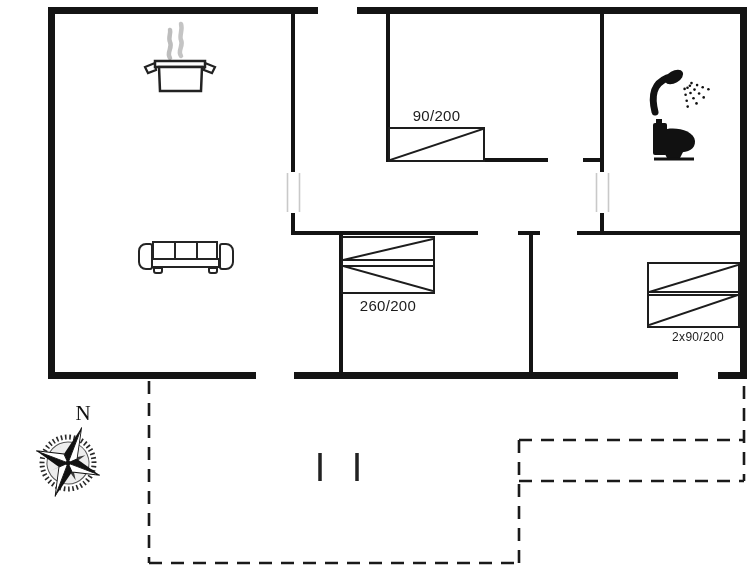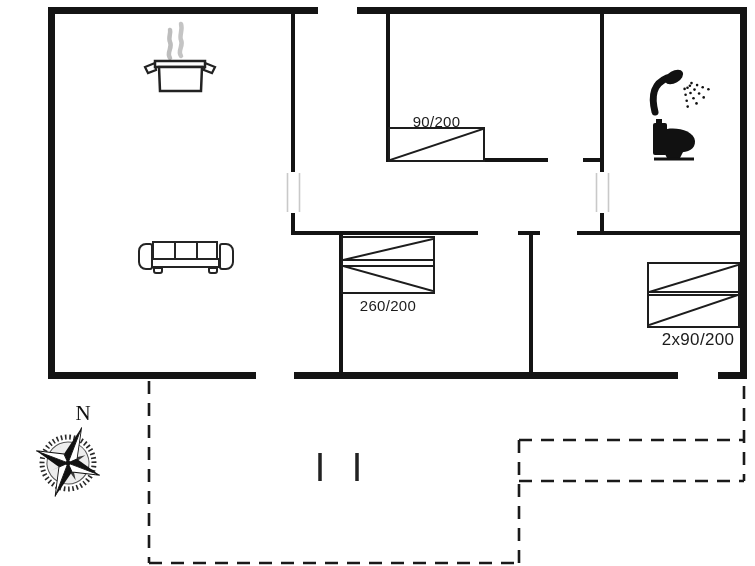--- a/index.html
+++ b/index.html
@@ -39,21 +39,21 @@
   <div class="w" style="left:600px;top:213px;width:4px;height:22px"></div>
   <div class="w" style="left:386px;top:14px;width:4px;height:146px"></div>
   <div class="w" style="left:386px;top:158px;width:162px;height:4px"></div>
   <div class="w" style="left:583px;top:158px;width:21px;height:4px"></div>
   <div class="w" style="left:293px;top:231px;width:185px;height:4px"></div>
   <div class="w" style="left:518px;top:231px;width:22px;height:4px"></div>
   <div class="w" style="left:577px;top:231px;width:163px;height:4px"></div>
   <div class="w" style="left:339px;top:233px;width:4px;height:139px"></div>
   <div class="w" style="left:529px;top:233px;width:4px;height:139px"></div>
 
-  <div class="bedlabel" style="left:388px;top:113px;width:97px">90/200</div>
+  <div class="bedlabel" style="left:388px;top:107px;width:97px">90/200</div>
   <div class="bed" style="left:388px;top:127px;width:93px;height:31px">
     <svg viewBox="0 0 93 31" preserveAspectRatio="none">
       <line x1="0" y1="31" x2="93" y2="0" stroke="#1d1d1d" stroke-width="2"></line>
     </svg>
   </div>
 
   <div class="bed" style="left:341px;top:236px;width:90px;height:54px">
     <svg viewBox="0 0 90 54" preserveAspectRatio="none">
       <line x1="0" y1="22" x2="90" y2="22" stroke="#1d1d1d" stroke-width="2"></line>
       <line x1="0" y1="28" x2="90" y2="28" stroke="#1d1d1d" stroke-width="2"></line>
@@ -64,21 +64,21 @@
   <div class="bedlabel" style="left:339px;top:297px;width:98px">260/200</div>
 
   <div class="bed" style="left:647px;top:262px;width:89px;height:62px">
     <svg viewBox="0 0 89 62" preserveAspectRatio="none">
       <line x1="0" y1="28" x2="89" y2="28" stroke="#1d1d1d" stroke-width="2"></line>
       <line x1="0" y1="31" x2="89" y2="31" stroke="#1d1d1d" stroke-width="2"></line>
       <line x1="0" y1="28" x2="89" y2="1" stroke="#1d1d1d" stroke-width="2"></line>
       <line x1="0" y1="61" x2="89" y2="31" stroke="#1d1d1d" stroke-width="2"></line>
     </svg>
   </div>
-  <div class="bedlabel" style="left:650px;top:330px;width:96px;font-size:17px">2x90/200</div>
+  <div class="bedlabel" style="left:650px;top:330px;width:96px;font-size:12px">2x90/200</div>
 
   <svg class="abs" style="left:143px;top:20px" width="75" height="75" viewBox="0 0 75 75">
     <path d="M27,38 C23,32 30,28 27,22 C25,18 28,13 27,10" fill="none" stroke="#bdbdbd" stroke-width="4.5" stroke-linecap="round"></path>
     <path d="M38,36 C34,30 41,26 38,20 C36,16 40,10 38,4" fill="none" stroke="#c4c4c4" stroke-width="4.5" stroke-linecap="round"></path>
     <path d="M12,43 L2,47 L5,53 L13,50 Z" fill="#fff" stroke="#222" stroke-width="2.2"></path>
     <path d="M62,43 L72,47 L69,53 L61,50 Z" fill="#fff" stroke="#222" stroke-width="2.2"></path>
     <rect x="12" y="41" width="50" height="6" fill="#fff" stroke="#222" stroke-width="2.5"></rect>
     <path d="M16,47 L59,47 L58,71 L17,71 Z" fill="#fff" stroke="#222" stroke-width="2.5"></path>
   </svg>
 

